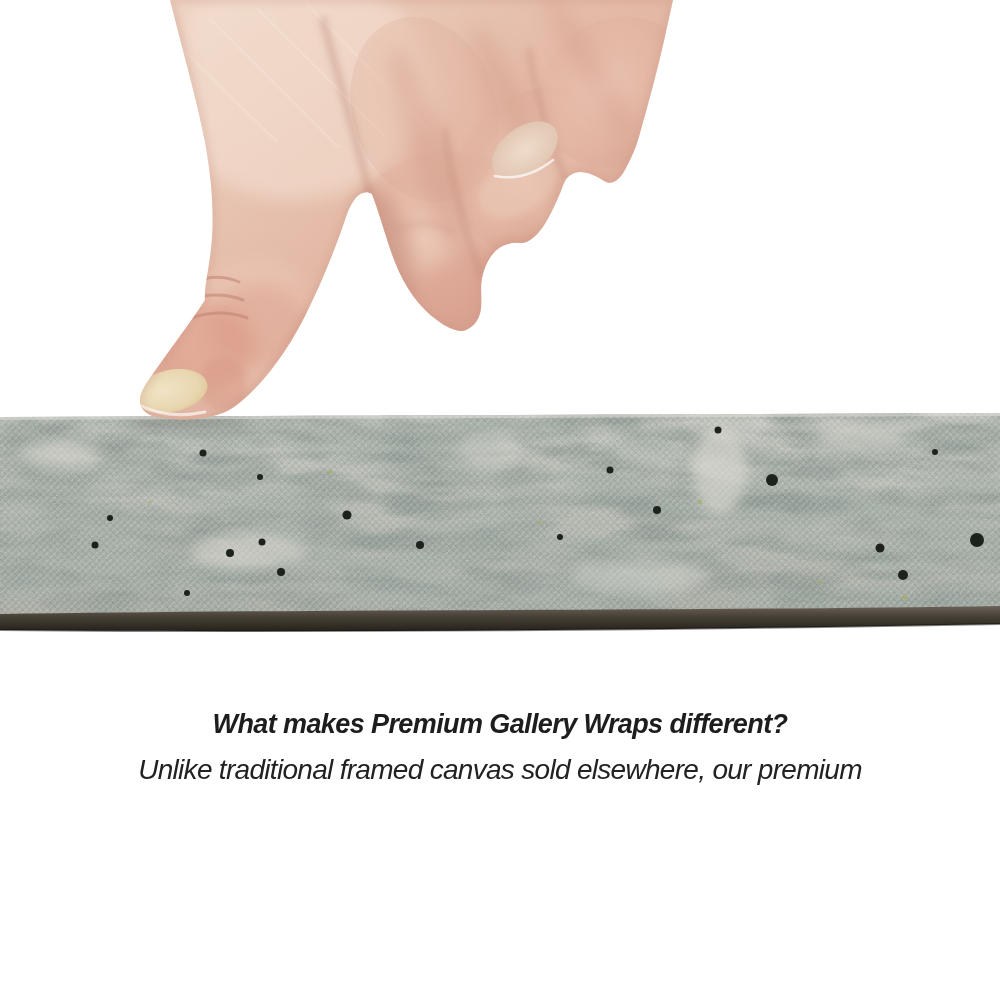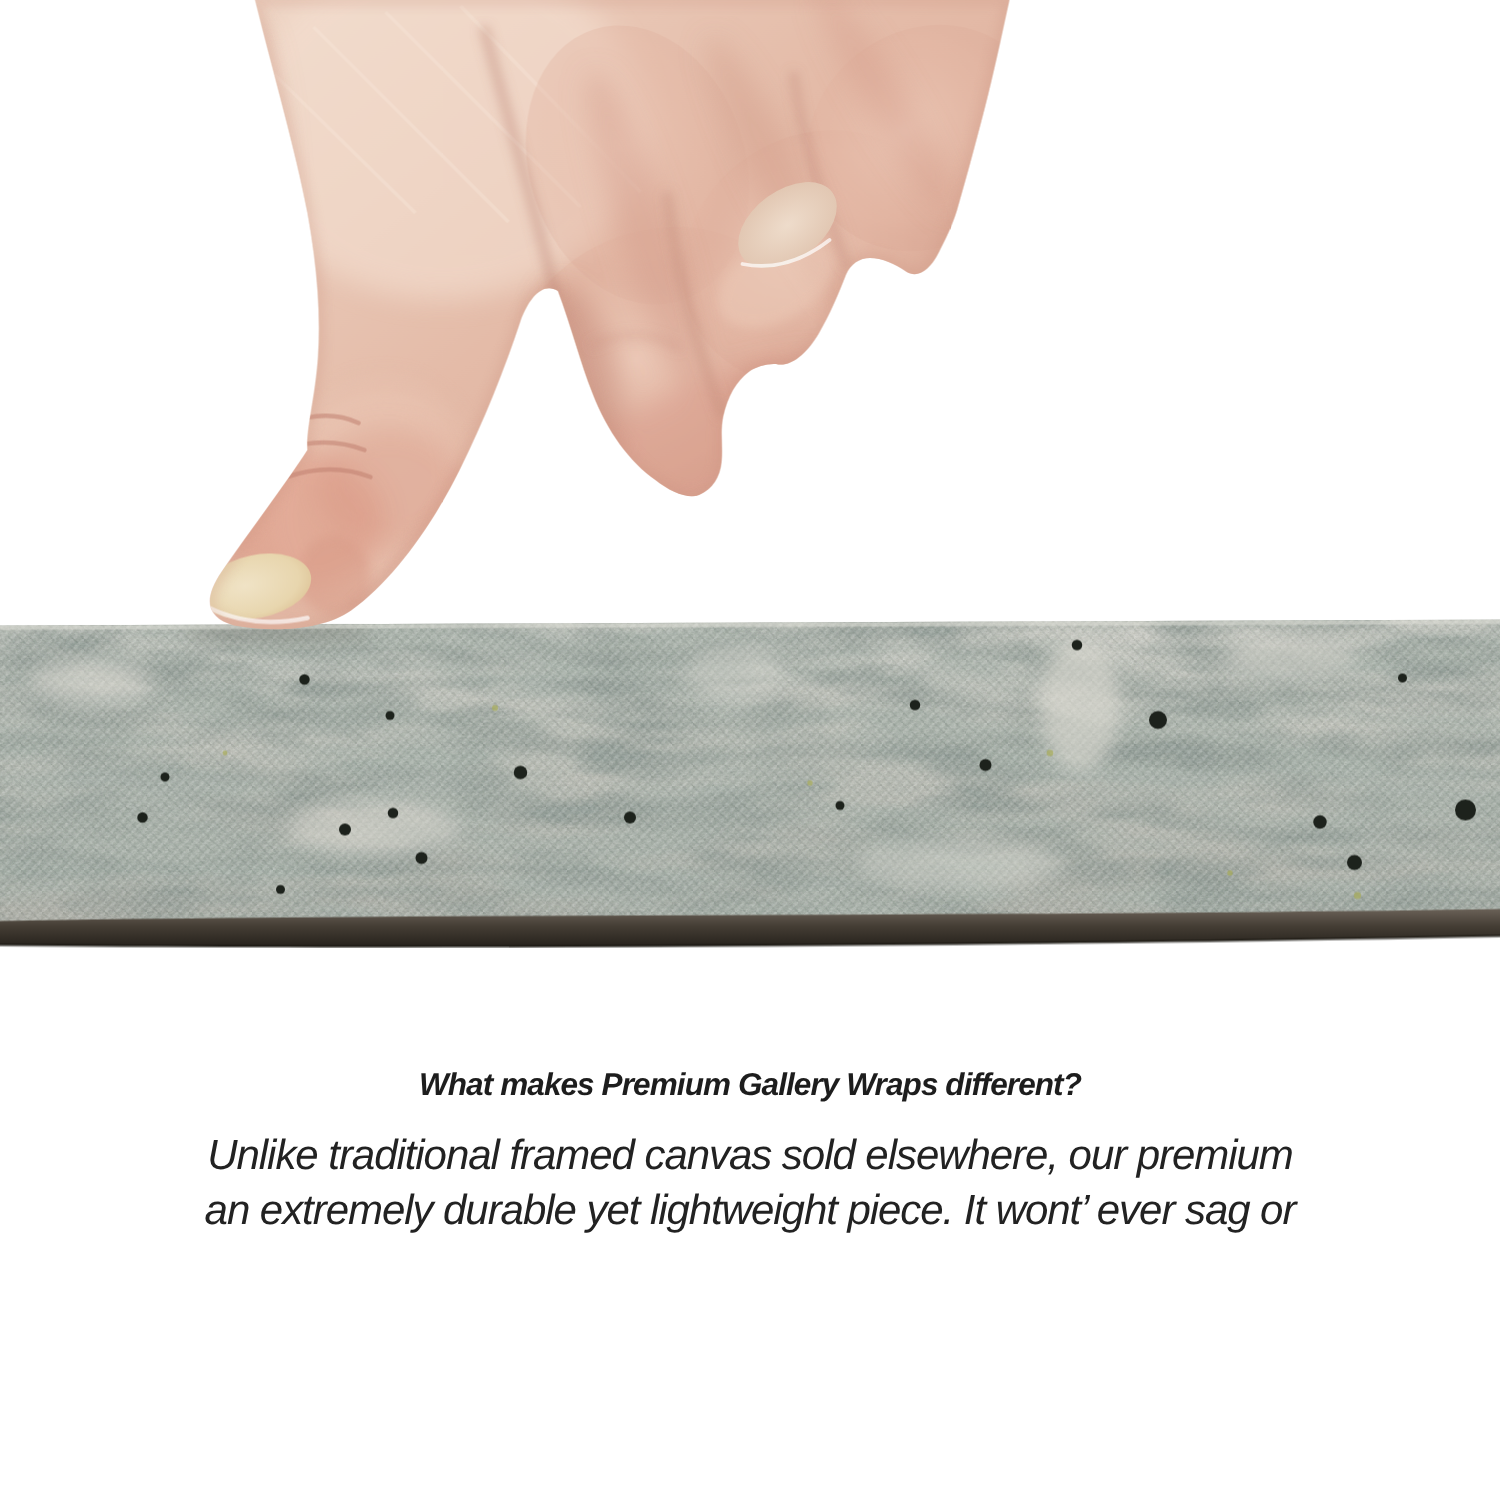--- a/index.html
+++ b/index.html
@@ -7,21 +7,21 @@
     position:relative;width:1000px;height:1000px;background:#ffffff;
     overflow:hidden;font-family:"Liberation Sans",sans-serif;
   }
   .hand-svg{position:absolute;left:125px;top:0;width:570px;height:425px;z-index:2;}
   .strip-svg{position:absolute;left:0;top:412px;width:1000px;height:220px;z-index:1;}
   .copy{
     position:absolute;left:0;top:704px;width:1000px;text-align:center;
     font-style:italic;color:#1f1f1f;z-index:3;
   }
   .headline{
-    margin:0 0 7px 0;font-size:21px;font-weight:700;letter-spacing:-0.6px;
+    margin:0 0 7px 0;font-size:27px;font-weight:700;letter-spacing:-0.6px;
     line-height:40px;color:#1d1d1d;text-align:center;
   }
   .body-line{
     margin:0;font-size:28px;font-weight:400;letter-spacing:-0.7px;
     line-height:37.4px;color:#222222;
   }
 </style>
 </head>
 <body>
 
@@ -243,16 +243,15 @@
       <polygon points="0,5 1000,1 1000,4 0,8" fill="#e2e1da" opacity="0.5"></polygon>
     </g>
 
     <path d="M0 202 C300 197 700 199 1000 194 L1000 212 C700 218 300 221 0 218 Z" fill="url(#edgeGrad)"></path>
     <path d="M0 218 C300 221 700 218 1000 212" fill="none" stroke="#111009" stroke-width="2" opacity="0.5"></path>
   </svg>
 
   <div class="copy">
     <h2 class="headline">What makes Premium Gallery Wraps different?</h2>
     <p class="body-line">Unlike traditional framed canvas sold elsewhere, our premium</p>
-    <p class="body-line">an extremely durable yet lightweight piece. It wont’ ever sag or</p>
   </div>
 
 </div>
 
 </body></html>

